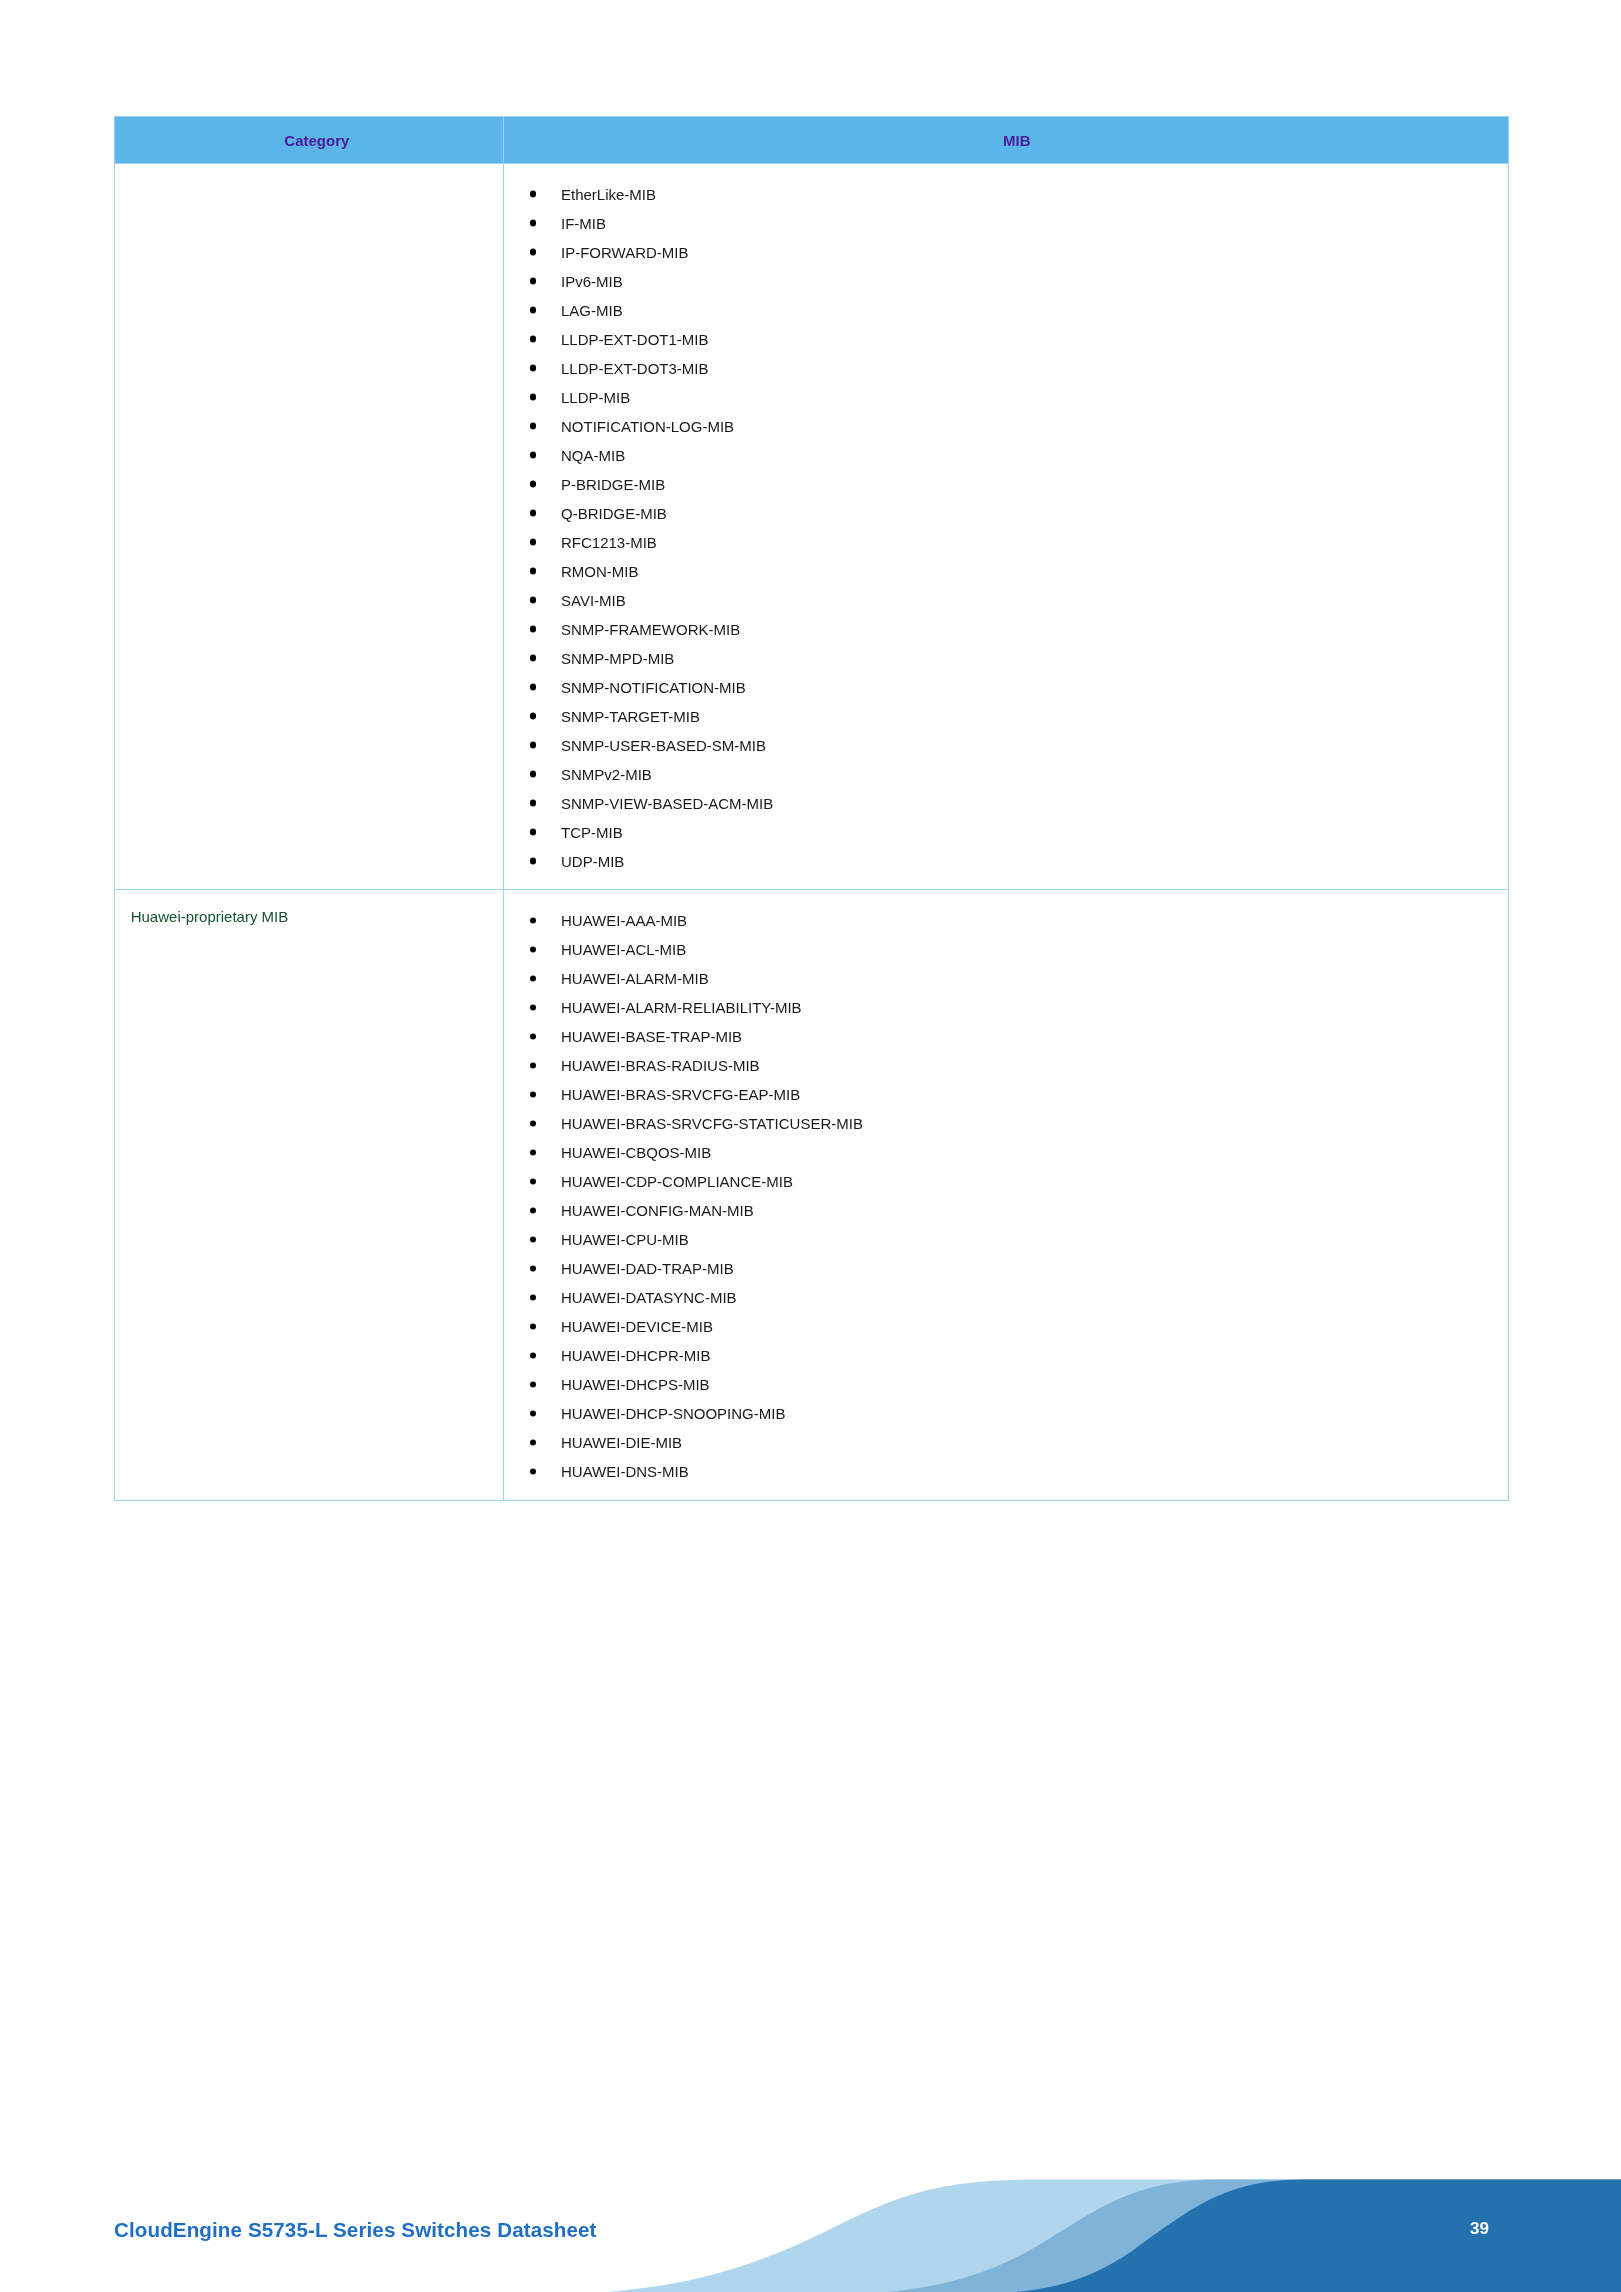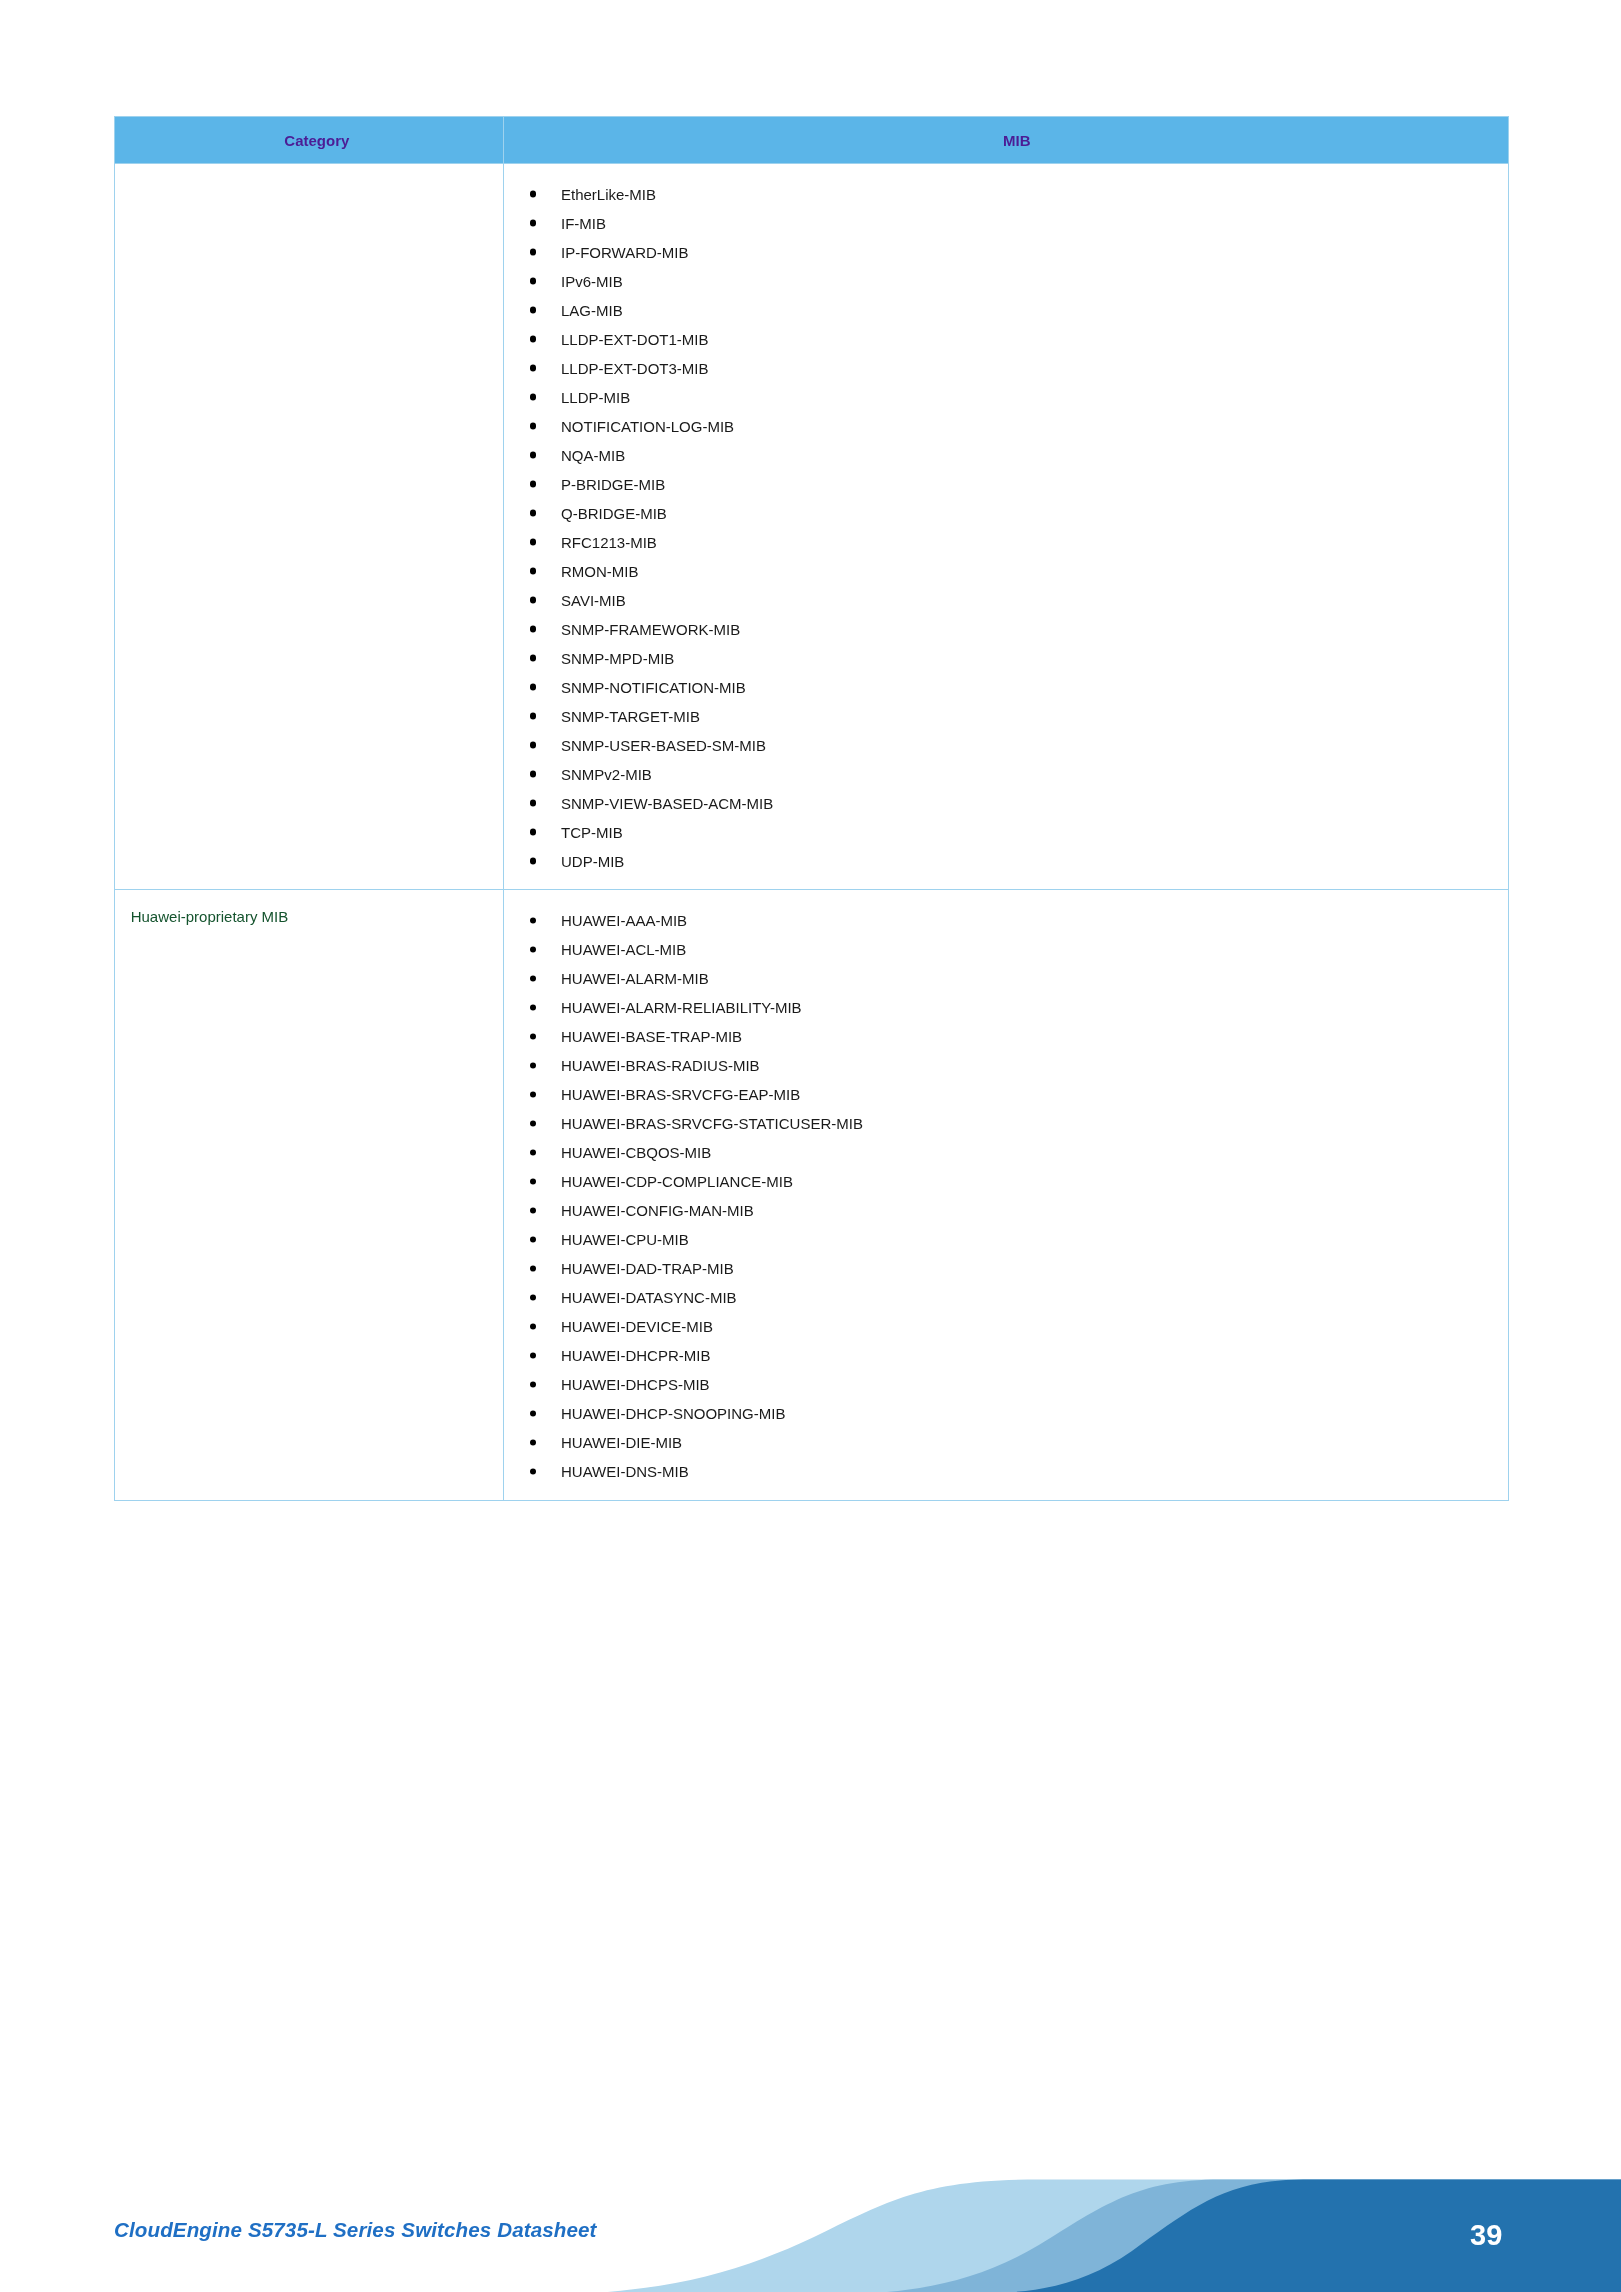--- a/index.html
+++ b/index.html
@@ -104,27 +104,26 @@
   }
   .footer-title {
     position: absolute;
     left: 114px;
     top: 2218px;
     font-size: 20.6px;
     font-weight: bold;
     color: #1F6FC4;
     letter-spacing: 0.1px;
     white-space: nowrap;
-    font-style: italic;
   }
   .footer-pagenum {
     position: absolute;
     left: 1470px;
     top: 2219px;
-    font-size: 29px;
+    font-size: 17px;
     font-weight: bold;
     color: #ffffff;
     white-space: nowrap;
   }
 </style>
 </head>
 <body>
 
 <table class="page-table">
   <colgroup>

